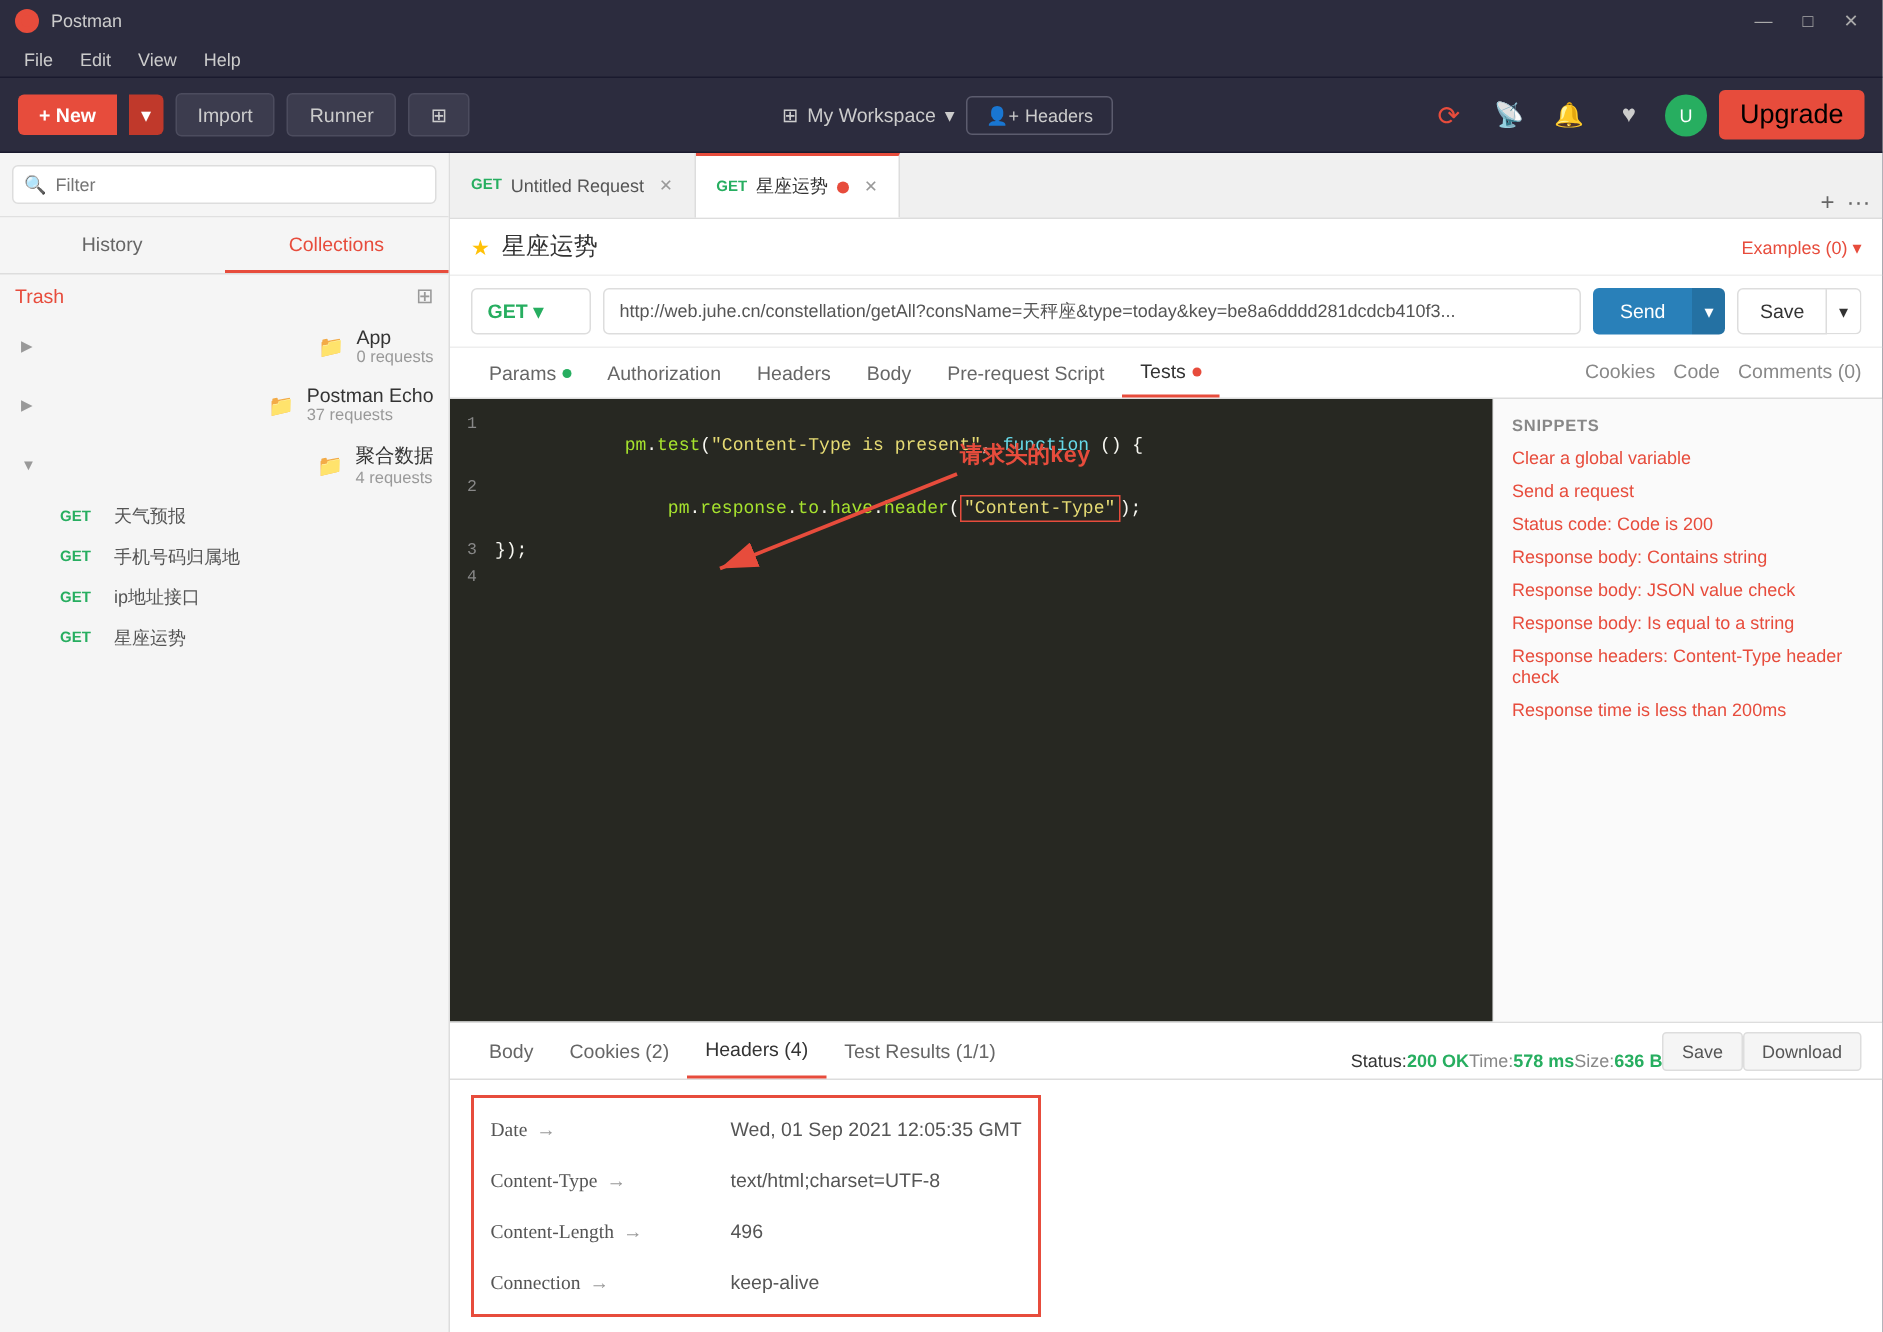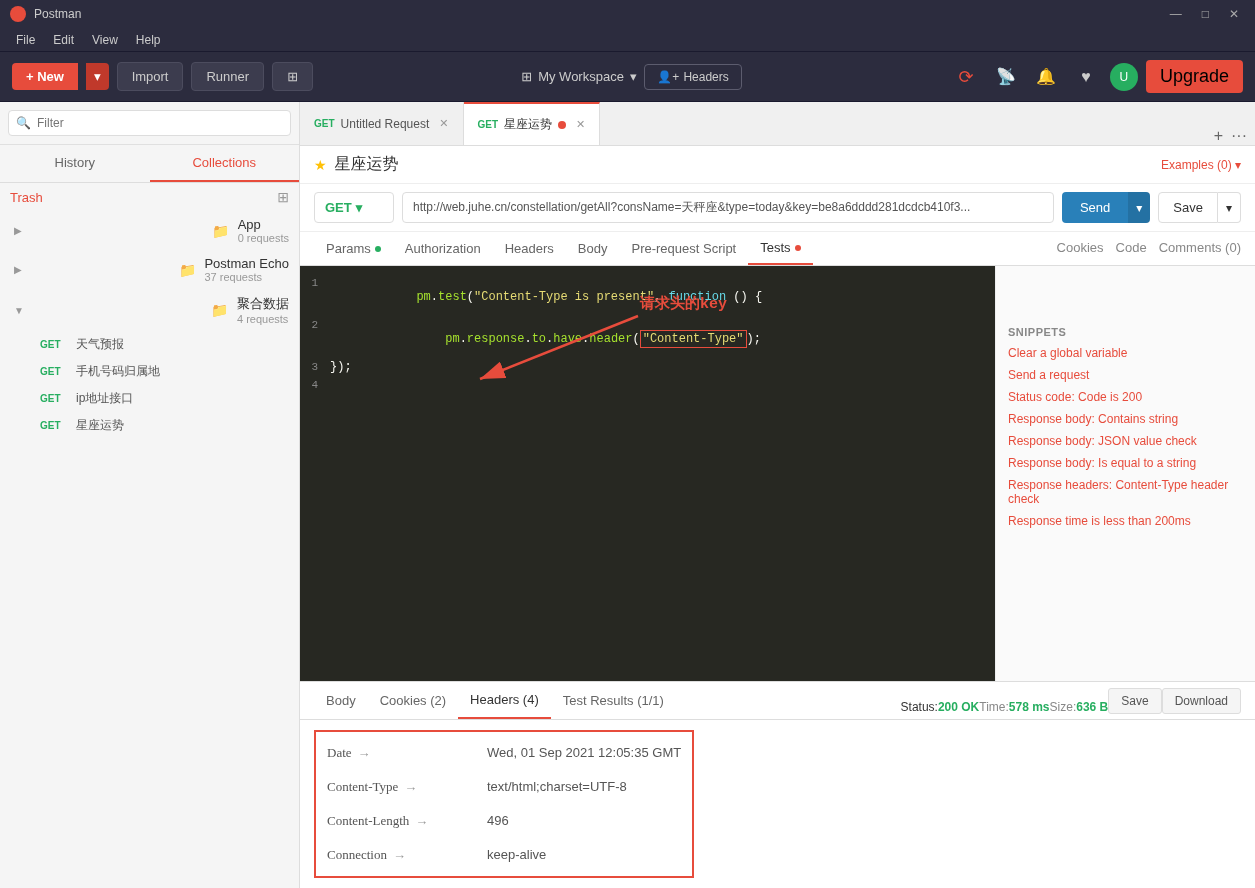--- a/index.html
+++ b/index.html
@@ -101,21 +101,21 @@
     .line-code { color: #f8f8f2; white-space: pre; }
     .code-kw { color: #66d9e8; }
     .code-fn { color: #a6e22e; }
     .code-str { color: #e6db74; }
     .code-str.highlight { background: transparent; border: 1px solid #e74c3c; color: #e6db74; }
     .code-punc { color: #f8f8f2; }
 
     
     .snippets-panel { width: 260px; background: #fafafa; border-left: 1px solid #eee; padding: 12px; overflow-y: auto; }
     .snippets-desc { font-size: 11px; color: #888; line-height: 1.5; margin-bottom: 14px; }
-    .snippets-label { font-size: 11px; color: #888; font-weight: bold; letter-spacing: 0.5px; margin-bottom: 8px; margin-top: 48px; }
+    .snippets-label { font-size: 11px; color: #888; font-weight: bold; letter-spacing: 0.5px; margin-bottom: 8px; }
     .snippet-link { color: #e74c3c; font-size: 12px; display: block; margin-bottom: 8px; cursor: pointer; text-decoration: none; }
 
     
     .response-area { border-top: 1px solid #ddd; background: #fff; }
     .response-tabs-bar { display: flex; align-items: center; padding: 0 14px; border-bottom: 1px solid #ddd; background: #fff; }
     .resp-tab { padding: 10px 12px; font-size: 13px; color: #666; cursor: pointer; }
     .resp-tab.active { color: #333; border-bottom: 2px solid #e74c3c; }
     .resp-status { margin-left: auto; display: flex; align-items: flex-end; font-size: 12px; }
     .status-ok { color: #27ae60; font-weight: bold; }
     .status-highlight { color: #27ae60; font-weight: bold; }

